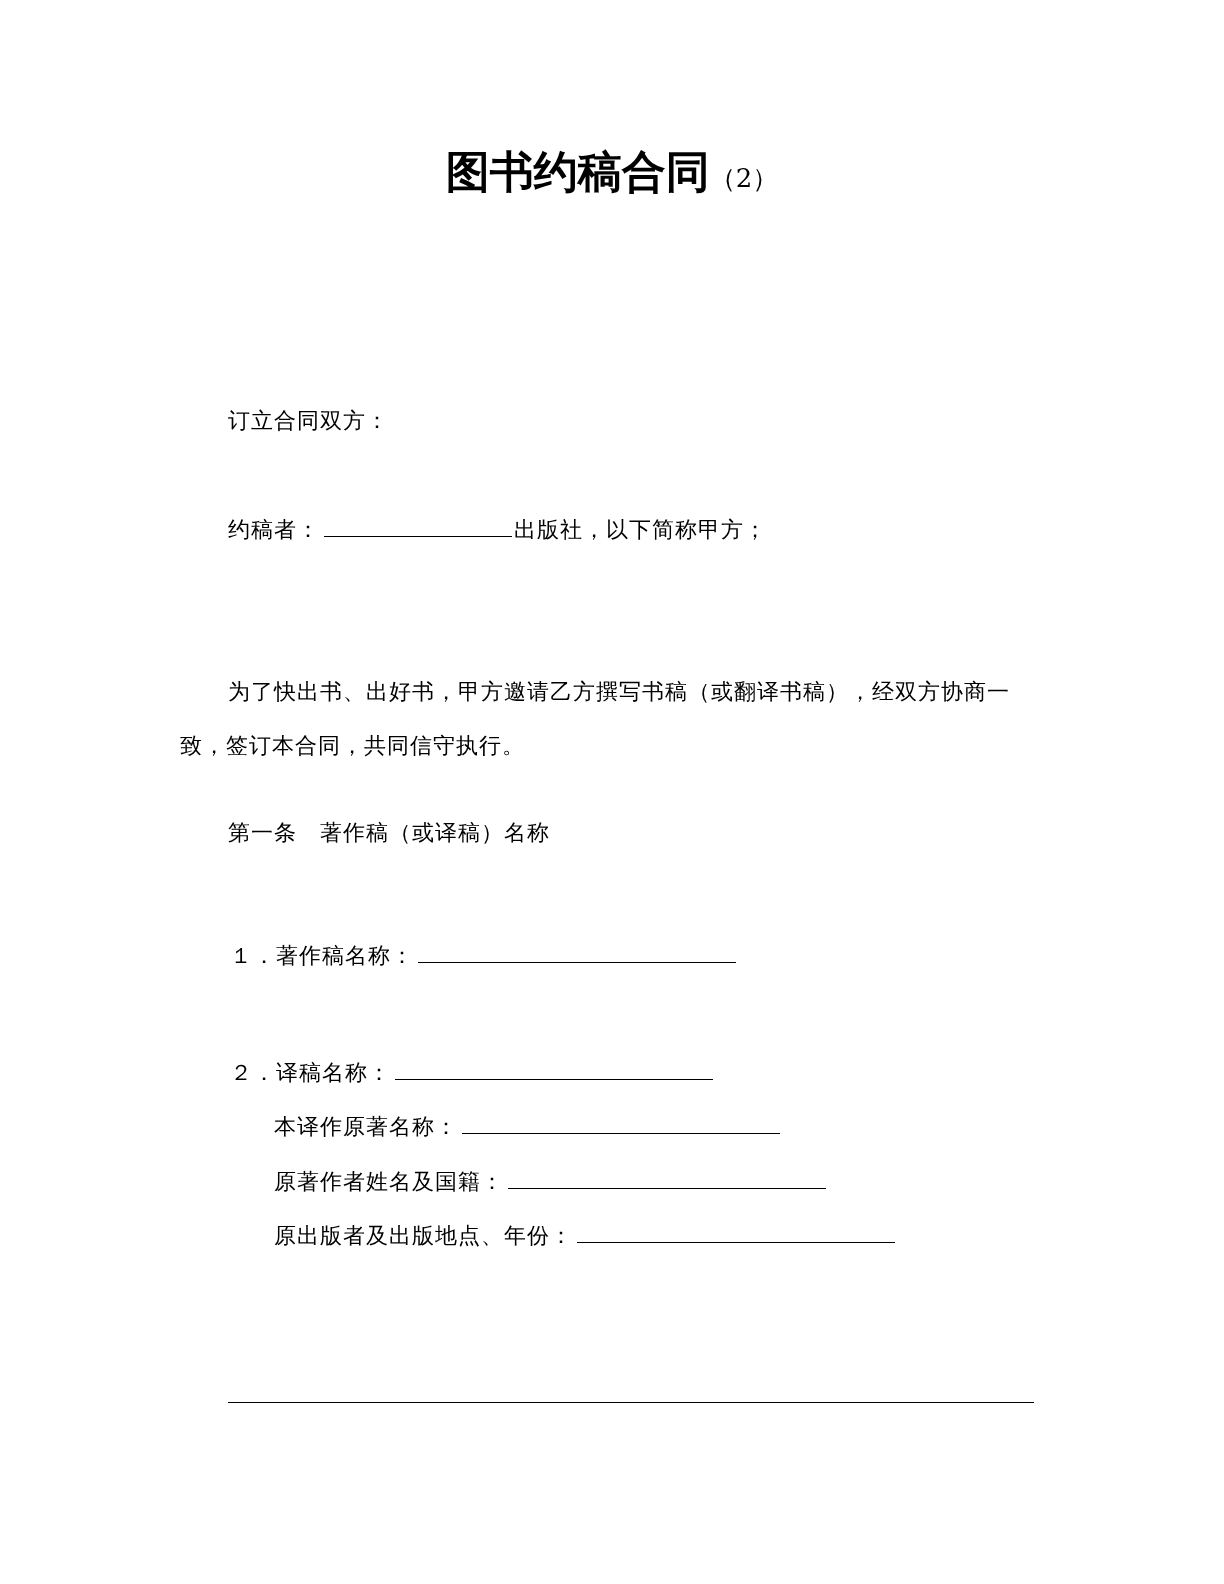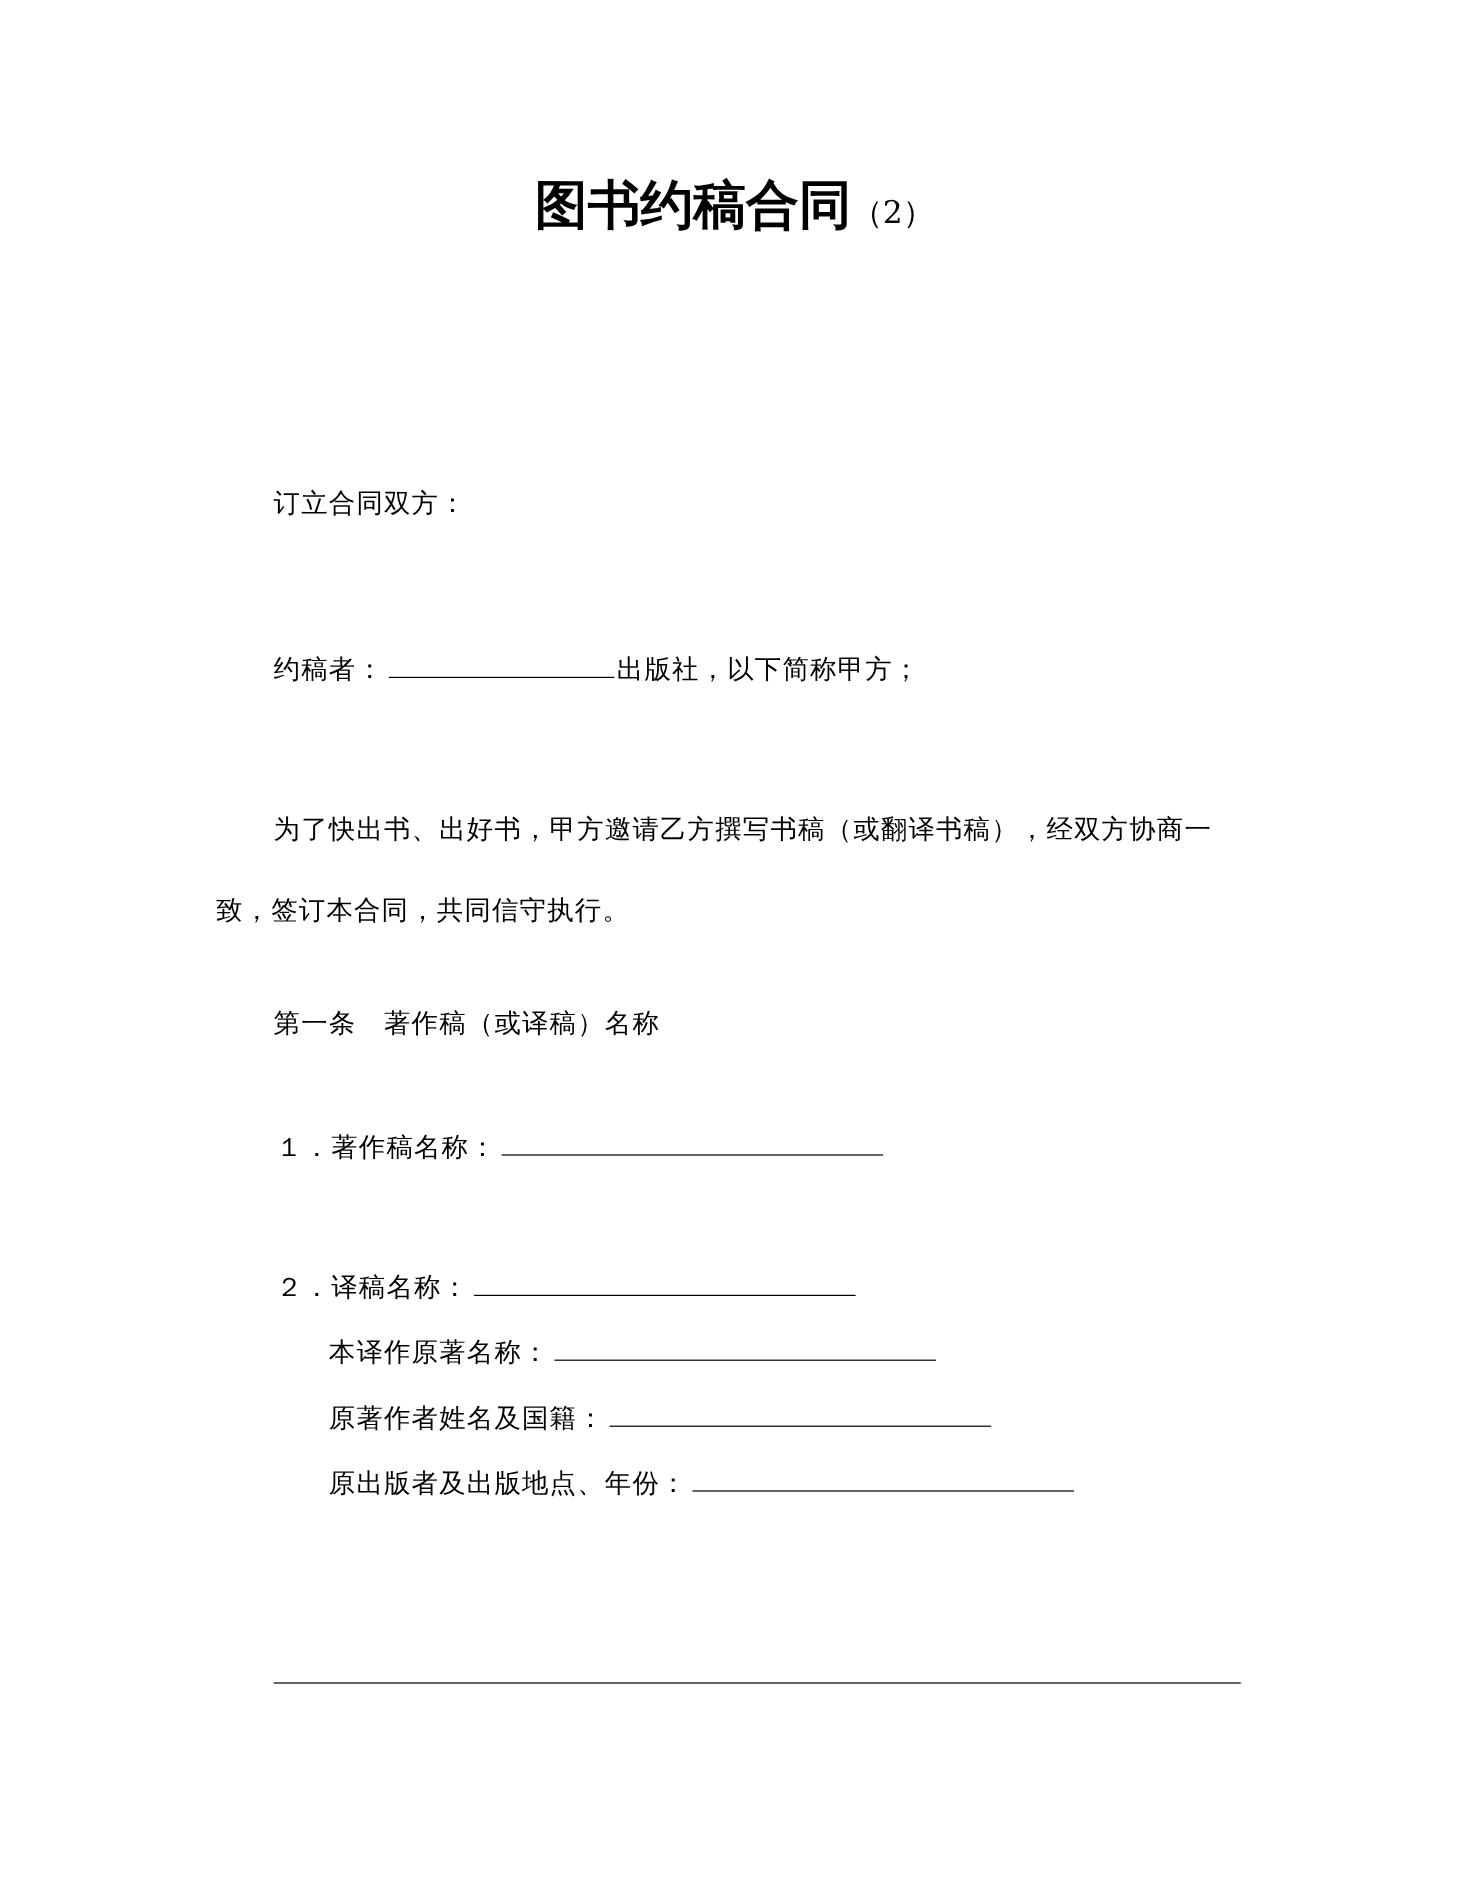--- a/index.html
+++ b/index.html
@@ -32,29 +32,29 @@
   </style>
 </head>
 <body>
 
 <div class="page">
 
   <div class="title"><span>图书约稿合同</span><span class="sub">（2）</span></div>
 
   <div class="line" style="left:228px; top:406px;text-align:right;">订立合同双方：</div>
 
-  <div class="line" style="left:228px; top:514px;margin-top:28px;">
+  <div class="line" style="left:228px; top:514px;">
     <span>约稿者：</span><span class="blank" style="width:188px;"></span><span>出版社，以下简称甲方；</span>
   </div>
 
 
   <div class="line" style="left:228px; top:677px;">为了快出书、出好书，甲方邀请乙方撰写书稿（或翻译书稿），经双方协商一</div>
-  <div class="line" style="left:180px; top:731px;margin-top:14px;">致，签订本合同，共同信守执行。</div>
+  <div class="line" style="left:180px; top:731px;">致，签订本合同，共同信守执行。</div>
 
-  <div class="line" style="left:228px; top:839px;text-align:right;">第一条　著作稿（或译稿）名称</div>
+  <div class="line" style="left:228px; top:818px;text-align:right;">第一条　著作稿（或译稿）名称</div>
 
   <div class="line" style="left:230px; top:940px;text-align:right;">
     <span>１．著作稿名称：</span><span class="blank" style="width:318px;"></span>
   </div>
 
   <div class="line" style="left:230px; top:1057px;">
     <span>２．译稿名称：</span><span class="blank" style="width:318px;"></span>
   </div>
 
   <div class="line" style="left:274px; top:1111px;">

